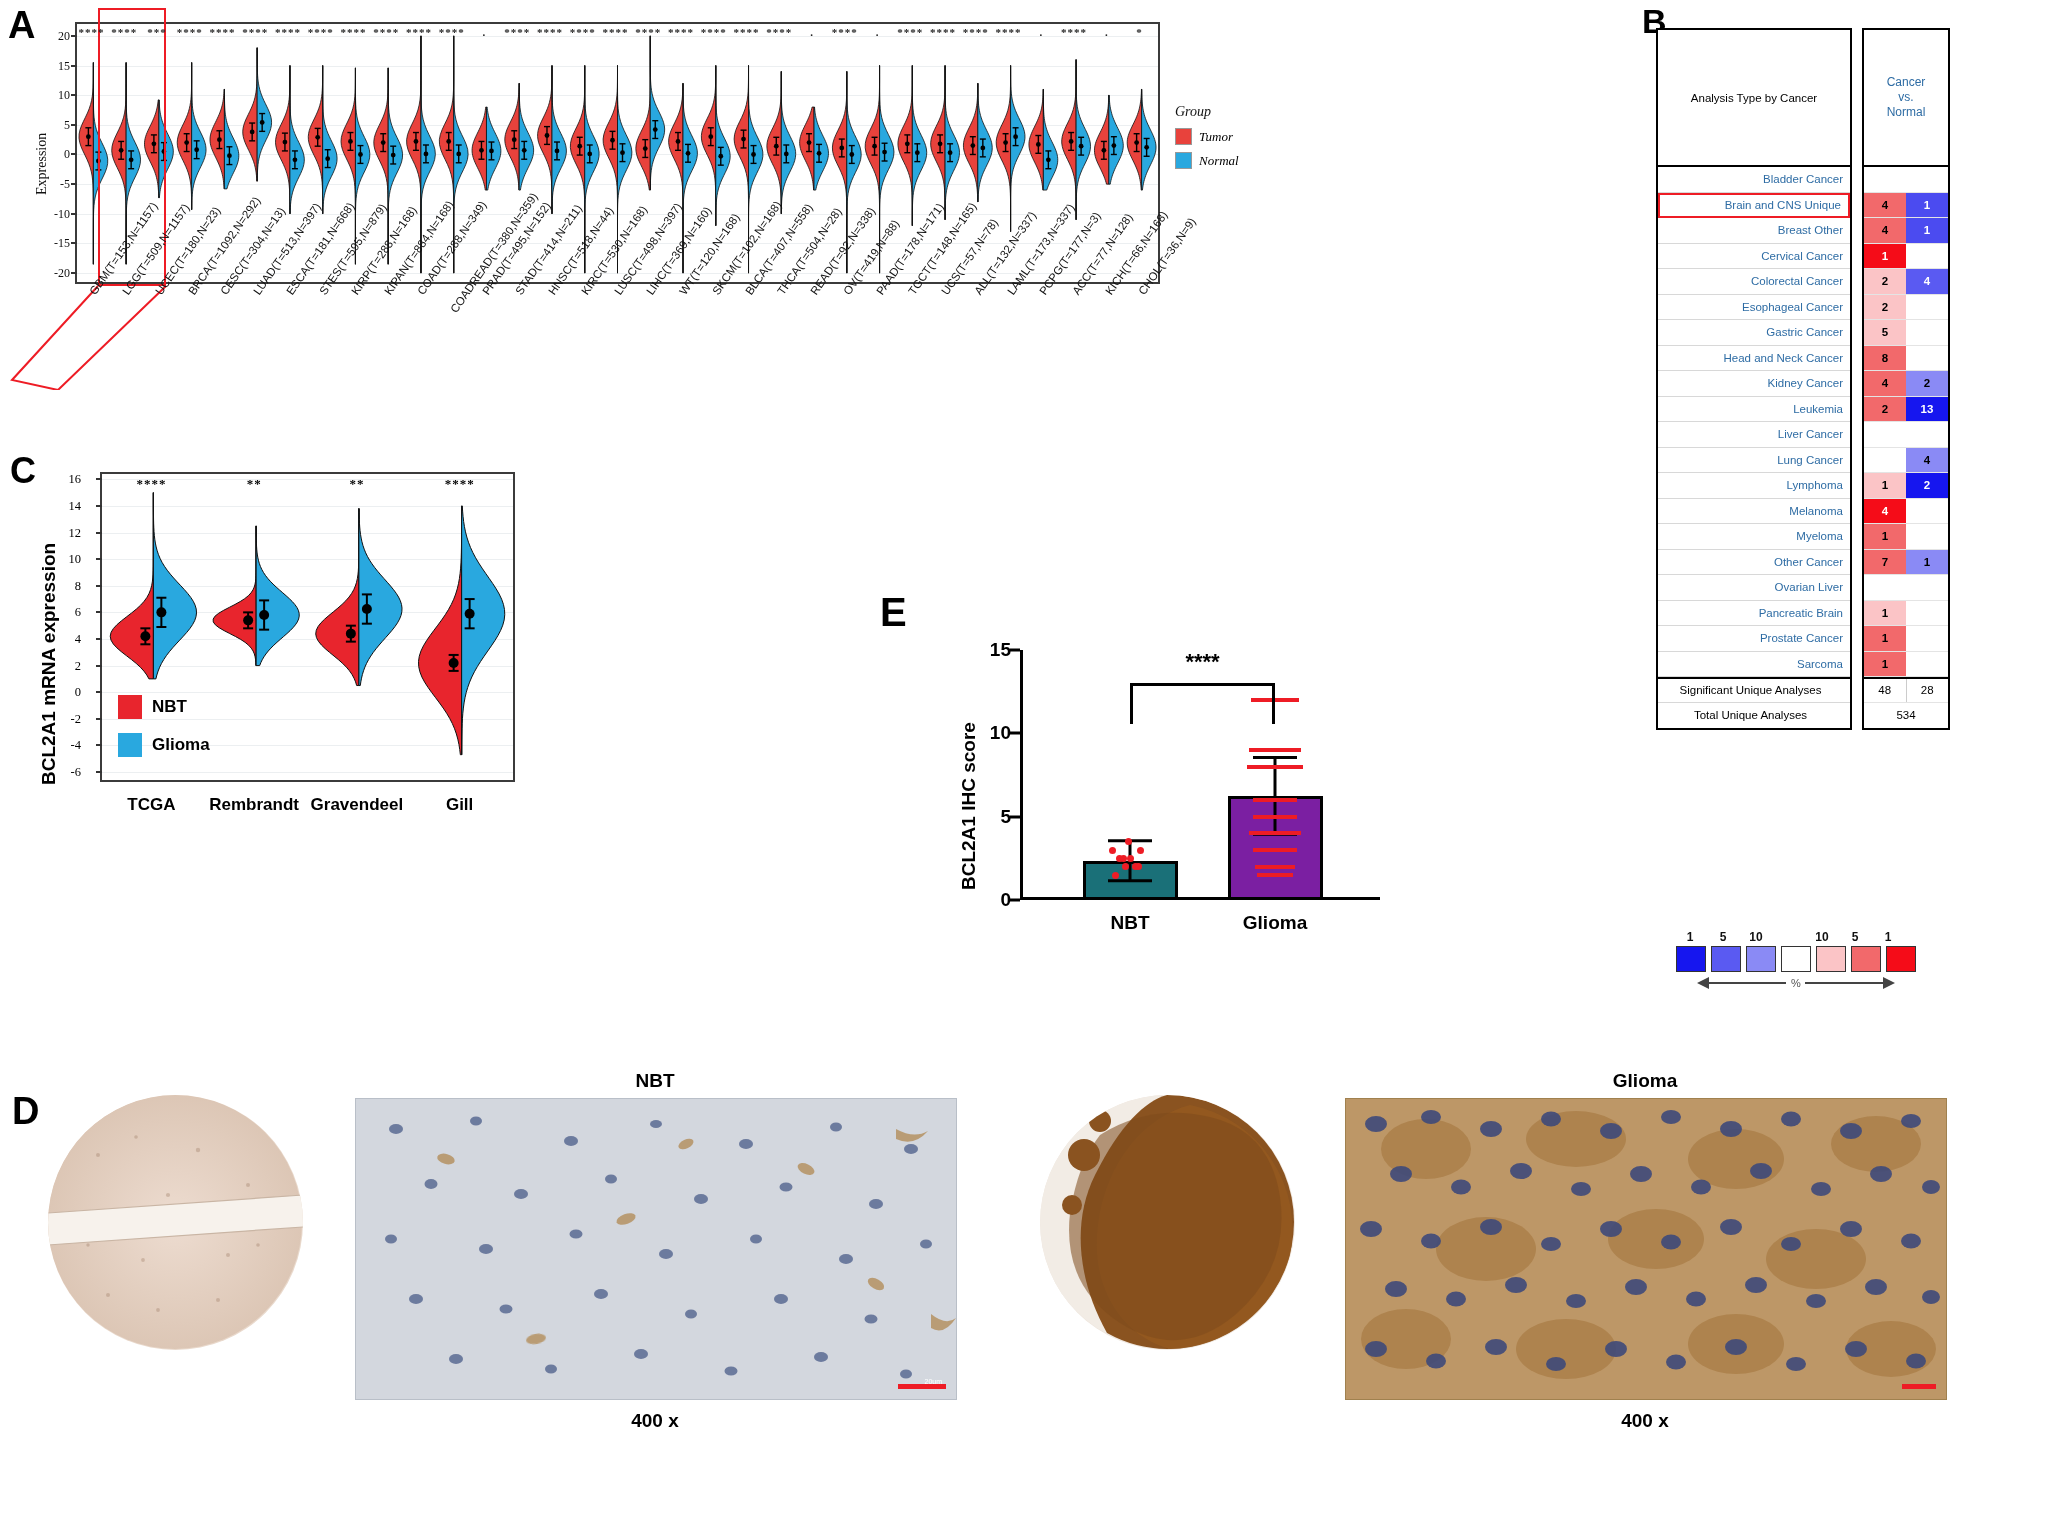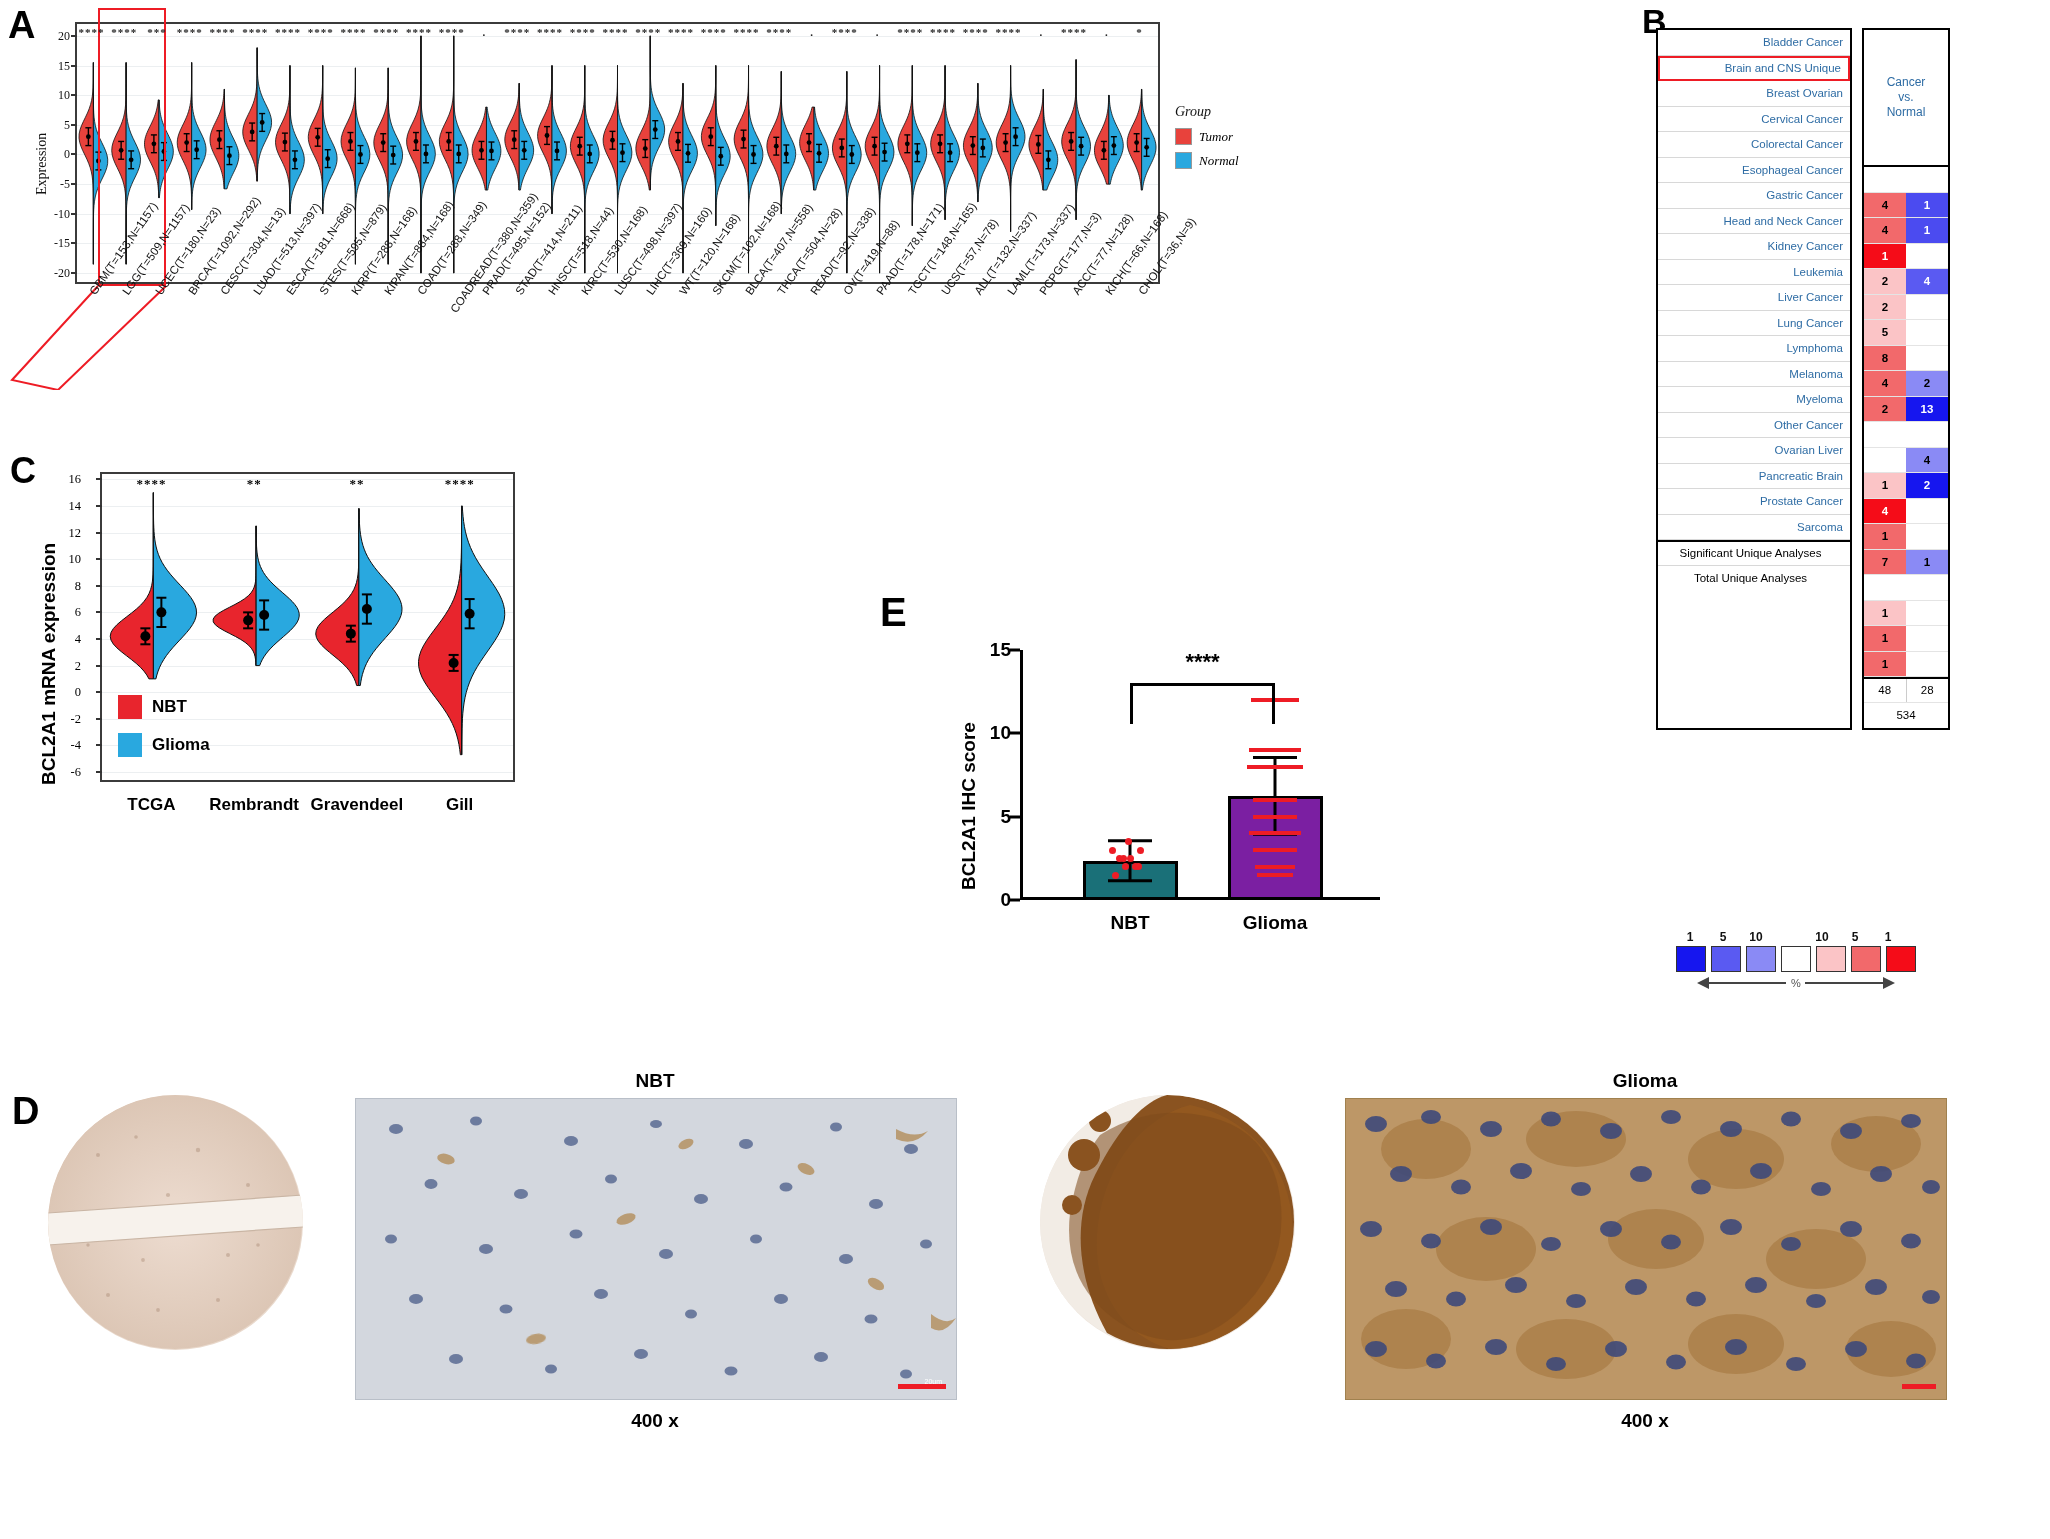--- a/index.html
+++ b/index.html
@@ -561,23 +561,24 @@
     <div class="xlab" style="left: 1102.86px; top: 290px;">KICH(T=66,N=168)</div>
     <div class="sig" style="left: 1139.62px; top: 26px;">*</div>
     <div class="xlab" style="left: 1135.62px; top: 290px;">CHOL(T=36,N=9)</div>
   </div>
 
 <div id="panelB">
   <div class="panel-letter" style="left:2px;top:2px;font-size:34px;">B</div>
 
   <div class="bTableWrap">
     <div class="bNames" id="bNamesCol">
+      <div class="hdr">Analysis Type by Cancer</div>
     <div class="nrow">Bladder Cancer</div>
         <div class="nrow hl">Brain and CNS Unique</div>
-        <div class="nrow">Breast Ovarian</div>
+        <div class="nrow">Breast Other</div>
         <div class="nrow">Cervical Cancer</div>
         <div class="nrow">Colorectal Cancer</div>
         <div class="nrow">Esophageal Cancer</div>
         <div class="nrow">Gastric Cancer</div>
         <div class="nrow">Head and Neck Cancer</div>
         <div class="nrow">Kidney Cancer</div>
         <div class="nrow">Leukemia</div>
         <div class="nrow">Liver Cancer</div>
         <div class="nrow">Lung Cancer</div>
         <div class="nrow">Lymphoma</div>

